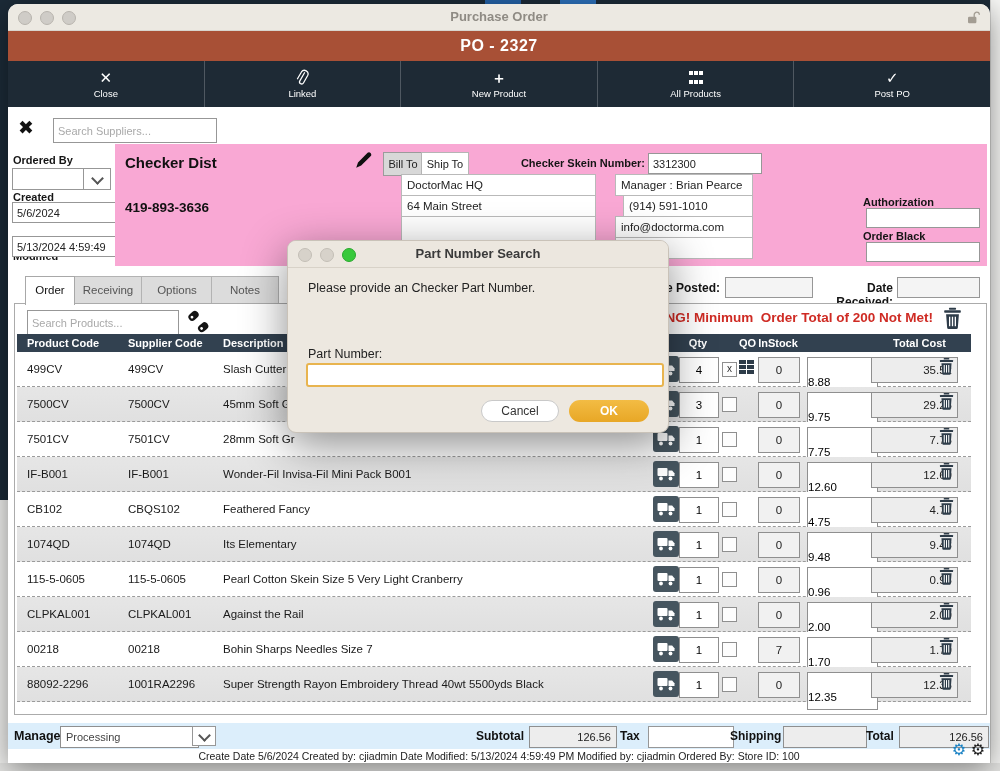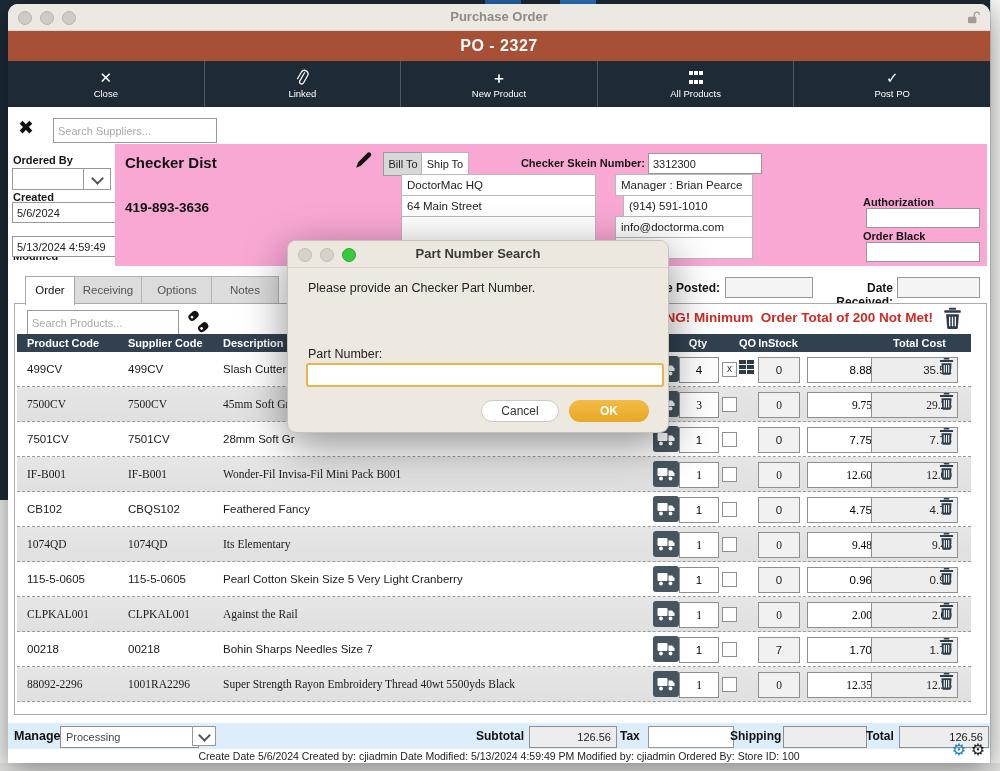--- a/index.html
+++ b/index.html
@@ -68,39 +68,39 @@
   .ordtab.inactive{background:#dcdcdc;border:1px solid #b3b3b3;color:#555;}
 
   .container{position:absolute;left:6px;top:196px;width:971px;height:410px;
              border:1px solid #ababab;background:#fff;z-index:1;}
   .warning{position:absolute;right:53px;top:6px;color:#cf2b24;font-weight:bold;
            font-size:13.5px;white-space:pre;}
   .thead{position:absolute;left:2px;top:30px;width:954px;height:18px;background:#324150;}
   .th{position:absolute;top:0;height:18px;line-height:18px;color:#fff;font-size:11px;font-weight:bold;}
   .rows{position:absolute;left:2px;top:48px;width:954px;}
   .trow{position:relative;height:34px;border-bottom:1px dashed #9b9b9b;background:#fff;}
-  .trow.alt{background:linear-gradient(180deg,#e6e6e6,#e0e0e0);font-family:Liberation Serif, serif;}
+  .trow.alt{background:linear-gradient(180deg,#e6e6e6,#e0e0e0);}
   .cell{position:absolute;top:0;height:34px;line-height:34px;font-size:11.5px;color:#1a1a1a;
         white-space:nowrap;overflow:hidden;}
   .c-product{left:10px;width:96px;}
   .c-supplier{left:111px;width:92px;}
   .c-desc{left:206px;width:424px;}
   .truckbtn{position:absolute;left:636px;top:4px;width:26px;height:26px;background:#46555f;
             border:none;border-radius:3px;display:flex;align-items:center;justify-content:center;cursor:pointer;padding:0;}
   .qtyinp{position:absolute;left:662px;top:5px;width:38px;height:24px;border:1px solid #8f8f8f;
           background:#fff;text-align:center;font-size:11.5px;font-family:inherit;padding:0;}
   .qocheck{position:absolute;left:705px;top:10px;width:13px;height:13px;border:1px solid #8f8f8f;
            background:#fdfdfd;font-size:10px;line-height:12px;text-align:center;color:#333;cursor:pointer;}
   .qogrid{position:absolute;left:722px;top:8px;display:none;grid-template-columns:7px 7px;
           grid-auto-rows:4px;gap:1px;cursor:pointer;}
   .qogrid i{background:#2e3c49;}
   .stockbox{position:absolute;left:741px;top:5px;width:40px;height:24px;border:1px solid #8f8f8f;
             background:#f1f1f1;font-size:11.5px;display:flex;align-items:center;justify-content:center;color:#222;}
   .costinp{position:absolute;left:790px;top:5px;width:64px;height:24px;border:1px solid #8f8f8f;
-           background:#fff;text-align:right;font-size:11.5px;font-family:inherit;padding:0 5px 0 0;}
+           background:#fff;font-size:11.5px;font-family:inherit;padding:12px 5px 0 0;}
   .totalbox{position:absolute;left:854px;top:5px;width:80px;height:24px;border:1px solid #8f8f8f;
             background:#ededed;font-size:11.5px;display:flex;align-items:center;justify-content:flex-end;
             padding-right:5px;color:#222;}
   .trashbtn{position:absolute;left:922px;top:5px;background:none;border:none;padding:0;cursor:pointer;}
 
   .statusbar{position:relative;height:26px;background:#dceefb;}
   .sb-lbl{position:absolute;top:6px;font-weight:bold;font-size:12px;color:#111;}
   .sb-box{position:absolute;top:3px;height:20px;border:1px solid #8f8f8f;background:#ededed;
           font-size:11px;display:flex;align-items:center;justify-content:flex-end;padding-right:5px;color:#222;}
   .statusfield{position:absolute;left:52px;top:3px;width:132px;height:20px;border:1px solid #8f8f8f;

